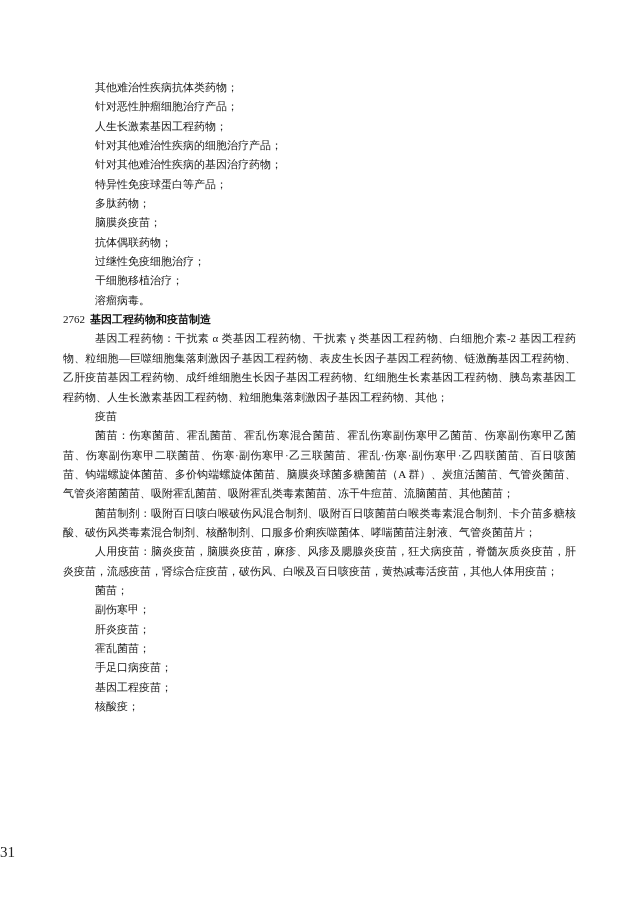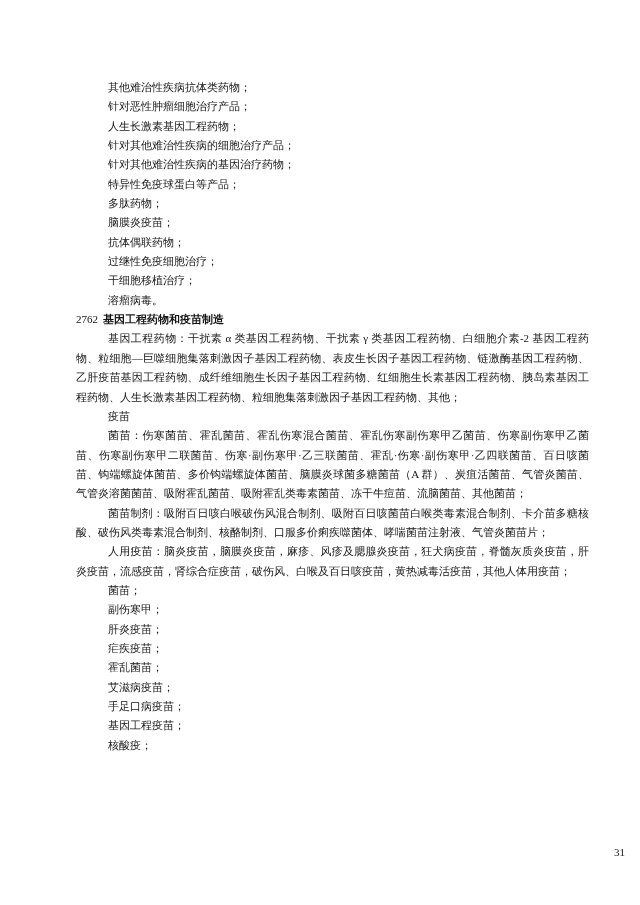--- a/index.html
+++ b/index.html
@@ -11,21 +11,21 @@
     position: relative;
     width: 640px;
     height: 905px;
     background: #ffffff;
     font-family: "Liberation Serif", "DejaVu Serif", serif;
     color: #151515;
     overflow: hidden;
   }
   .content {
     position: absolute;
-    left: 76px;
+    left: 63px;
     top: 78px;
     width: 513px;
     font-size: 11px;
     line-height: 19.35px;
     text-align: justify;
     text-justify: inter-character;
   }
   .content p {
     margin: 0;
     padding: 0;
@@ -44,25 +44,24 @@
   }
   p.heiti {
     font-family: "Liberation Sans", "DejaVu Sans", sans-serif;
     font-weight: normal;
   }
   .page-num {
     position: absolute;
     left: 0;
     top: 845px;
     width: 577px;
-    text-align: right;
-    font-size: 11px;
+    text-align: left;
+    font-size: 15px;
     line-height: 14px;
     color: #222;
-    margin-left: 48px;
   }
 </style>
 </head>
 <body>
 
 <div class="page">
   <div class="content">
 
     <p>其他难治性疾病抗体类药物；</p>
     <p>针对恶性肿瘤细胞治疗产品；</p>
@@ -85,23 +84,21 @@
 
     <p class="heiti">疫苗</p>
 
     <p>菌苗：伤寒菌苗、霍乱菌苗、霍乱伤寒混合菌苗、霍乱伤寒副伤寒甲乙菌苗、伤寒副伤寒甲乙菌苗、伤寒副伤寒甲二联菌苗、伤寒·副伤寒甲·乙三联菌苗、霍乱·伤寒·副伤寒甲·乙四联菌苗、百日咳菌苗、钩端螺旋体菌苗、多价钩端螺旋体菌苗、脑膜炎球菌多糖菌苗（A 群）、炭疽活菌苗、气管炎菌苗、气管炎溶菌菌苗、吸附霍乱菌苗、吸附霍乱类毒素菌苗、冻干牛痘苗、流脑菌苗、其他菌苗；</p>
     <p>菌苗制剂：吸附百日咳白喉破伤风混合制剂、吸附百日咳菌苗白喉类毒素混合制剂、卡介苗多糖核酸、破伤风类毒素混合制剂、核酪制剂、口服多价痢疾噬菌体、哮喘菌苗注射液、气管炎菌苗片；</p>
     <p>人用疫苗：脑炎疫苗，脑膜炎疫苗，麻疹、风疹及腮腺炎疫苗，狂犬病疫苗，脊髓灰质炎疫苗，肝炎疫苗，流感疫苗，肾综合症疫苗，破伤风、白喉及百日咳疫苗，黄热减毒活疫苗，其他人体用疫苗；</p>
 
     <p>菌苗；</p>
     <p>副伤寒甲；</p>
     <p>肝炎疫苗；</p>
-    <p>疟疾疫苗；</p>
     <p>霍乱菌苗；</p>
-    <p>艾滋病疫苗；</p>
     <p>手足口病疫苗；</p>
     <p>基因工程疫苗；</p>
     <p>核酸疫；</p>
 
   </div>
 
   <div class="page-num">31</div>
 </div>
 
 </body></html>

